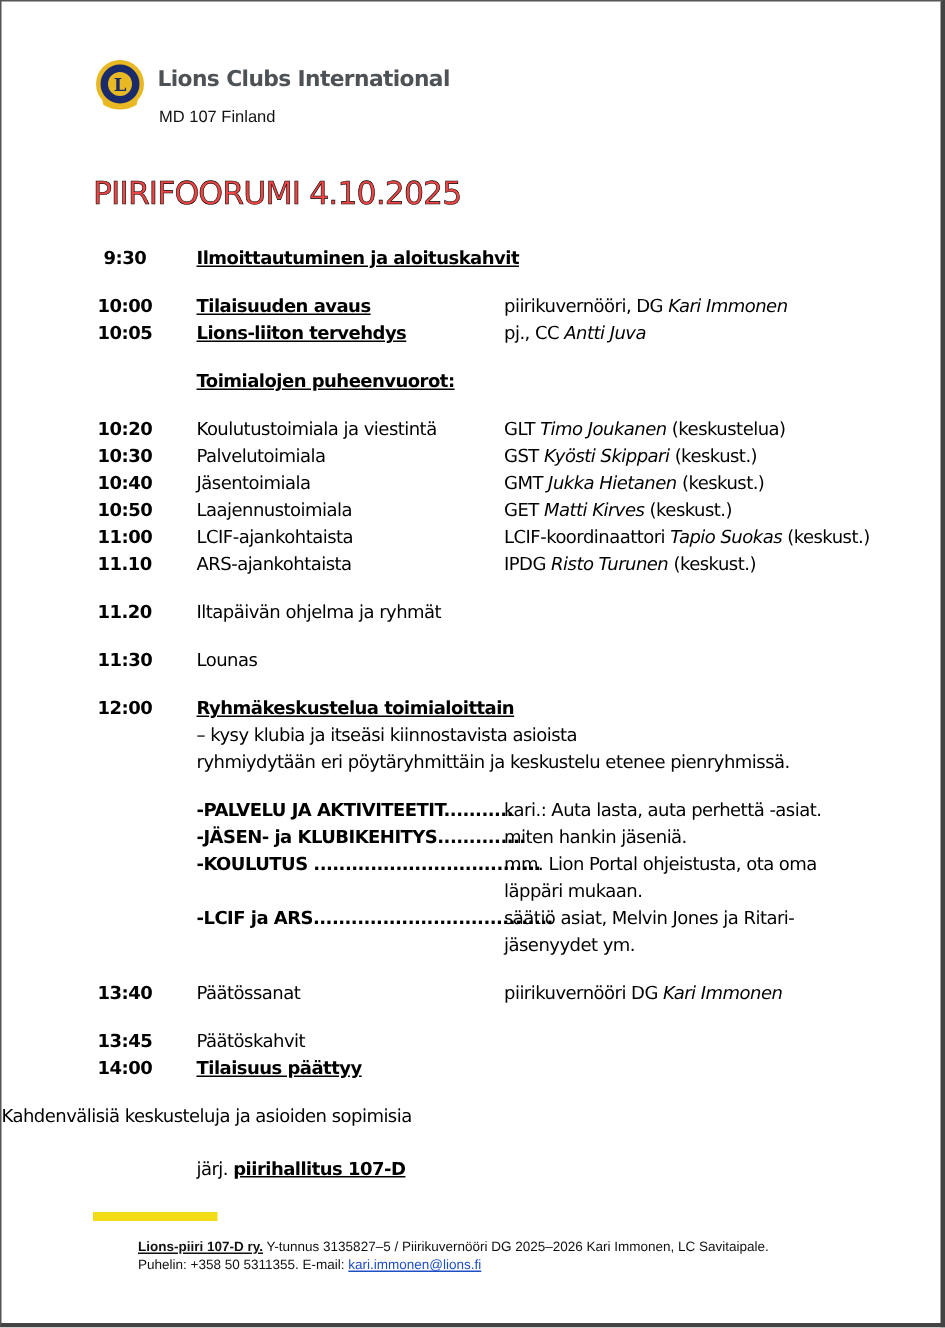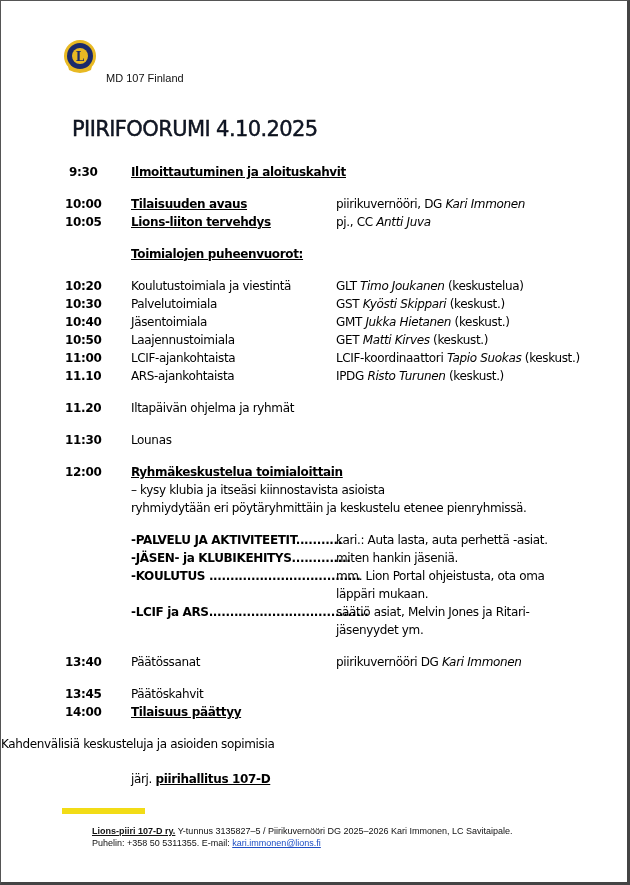--- a/index.html
+++ b/index.html
@@ -6,22 +6,22 @@
   body { width: 630px; height: 885px; position: relative; overflow: hidden;
          font-family: "Liberation Sans", sans-serif; color: #000; }
   .page { position: absolute; left: 0; top: 0; width: 626px; height: 881px;
           border-top: 1px solid #555; border-left: 1px solid #555;
           border-right: 3px solid #444; border-bottom: 3px solid #444;
           box-sizing: border-box; width: 630px; height: 885px; background: #fff; }
   .logo { position: absolute; left: 61px; top: 38px; width: 36px; height: 36px; }
   .brand { position: absolute; left: 104px; top: 44px; font-family: "DejaVu Sans", sans-serif;
            font-weight: bold; font-size: 14.5px; color: #4d5257; letter-spacing: -0.4px; }
   .subbrand { position: absolute; left: 105px; top: 71px; font-size: 11px; color: #111; text-align: center; }
-  .title { position: absolute; left: 71px; top: 116px; font-family: "DejaVu Sans", sans-serif;
-           font-size: 21px; font-weight: normal; letter-spacing: -0.6px; color: #0f172a;
+  .title { position: absolute; left: 61px; top: 116px; font-family: "DejaVu Sans", sans-serif;
+           font-size: 21px; font-weight: normal; letter-spacing: -0.6px; color: #ef4444;
            -webkit-text-stroke: 0.4px #000; }
   .doc { font-family: "DejaVu Sans", sans-serif; font-size: 12px; letter-spacing: -0.35px; }
   .row { position: absolute; left: 0; width: 560px; height: 18px; }
   .t { position: absolute; left: 64px; font-weight: bold; }
   .e { position: absolute; left: 130px; }
   .p { position: absolute; left: 335px; white-space: nowrap; }
   .b { font-weight: bold; text-decoration: underline; }
   i { font-style: italic; }
   .line { position: absolute; left: 130px; white-space: nowrap; }
   .topic { position: absolute; left: 130px; font-weight: bold; white-space: nowrap; }
@@ -36,20 +36,21 @@
 
 <div class="page">
 
   <svg class="logo" viewBox="0 0 36 36">
     <circle cx="18" cy="17" r="16" fill="#e8b923"></circle>
     <circle cx="18" cy="17" r="13" fill="#1b2a6b"></circle>
     <circle cx="18" cy="17" r="8" fill="#e8b923"></circle>
     <text x="18" y="21.5" text-anchor="middle" font-family="DejaVu Serif, serif" font-weight="bold" font-size="12" fill="#1b2a6b">L</text>
     <path d="M6 27 Q18 35 30 27 L29 31 Q18 37 7 31 Z" fill="#e8b923"></path>
   </svg>
+  <div class="brand">Lions Clubs International</div>
   <div class="subbrand">MD 107 Finland</div>
 
   <div class="title">PIIRIFOORUMI 4.10.2025</div>
 
   <div class="doc">
 
     <div class="row" style="top:164px">
       <span class="t" style="left:68px">9:30</span>
       <span class="e b">Ilmoittautuminen ja aloituskahvit</span>
     </div>

